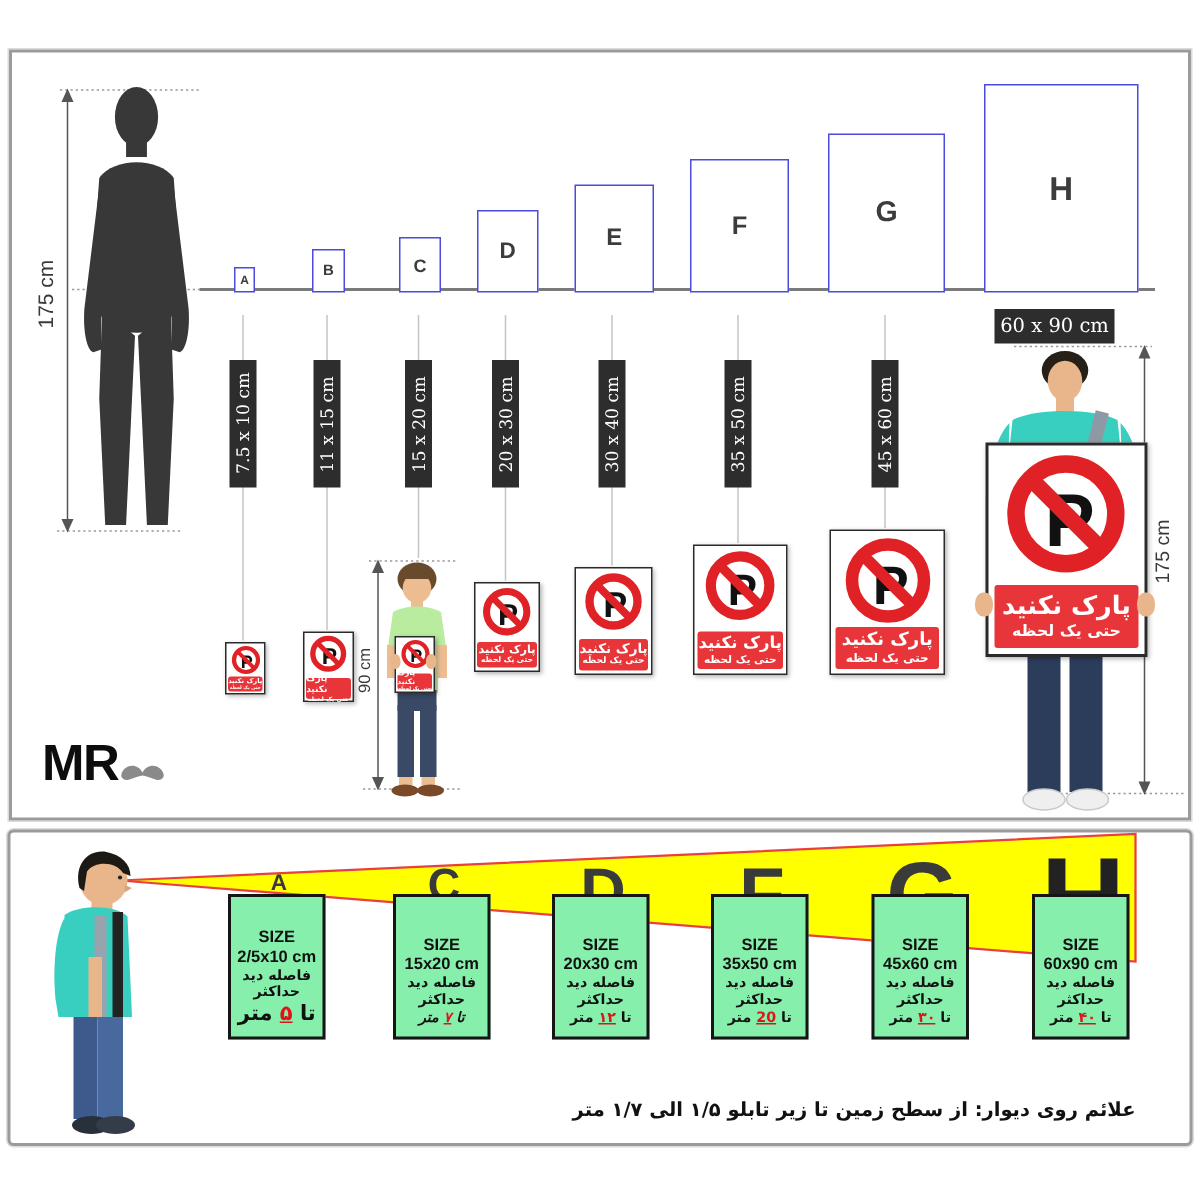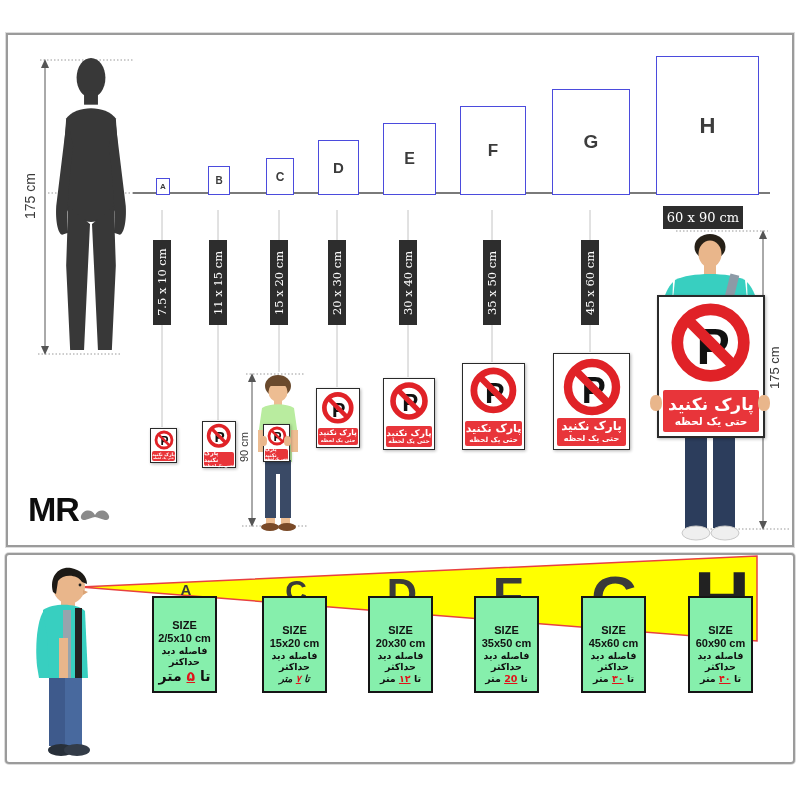--- a/index.html
+++ b/index.html
@@ -332,14 +332,15 @@
     <span class="fa" style="font-size:9.5px;">فاصله دید حداکثر</span>
     <span class="fa" style="font-size:9.5px;"><span>تا</span> <span class="dist-num">۳۰</span> <span>متر</span></span>
   </div>
   <div class="cyanbox" style="left:688px;top:596px;">
     <span class="sz">SIZE</span>
     <span class="sz">60x90 cm</span>
     <span class="fa" style="font-size:9.5px;">فاصله دید حداکثر</span>
     <span class="fa" style="font-size:9.5px;"><span>تا</span> <span class="dist-num">۴۰</span> <span>متر</span></span>
   </div>
 
+  <div class="note-body" style="right:43px;top:733px;">علائم روی دیوار: از سطح زمین تا زیر تابلو ۱/۵ الی ۱/۷ متر</div>
 
 </div>
 
 </body></html>

